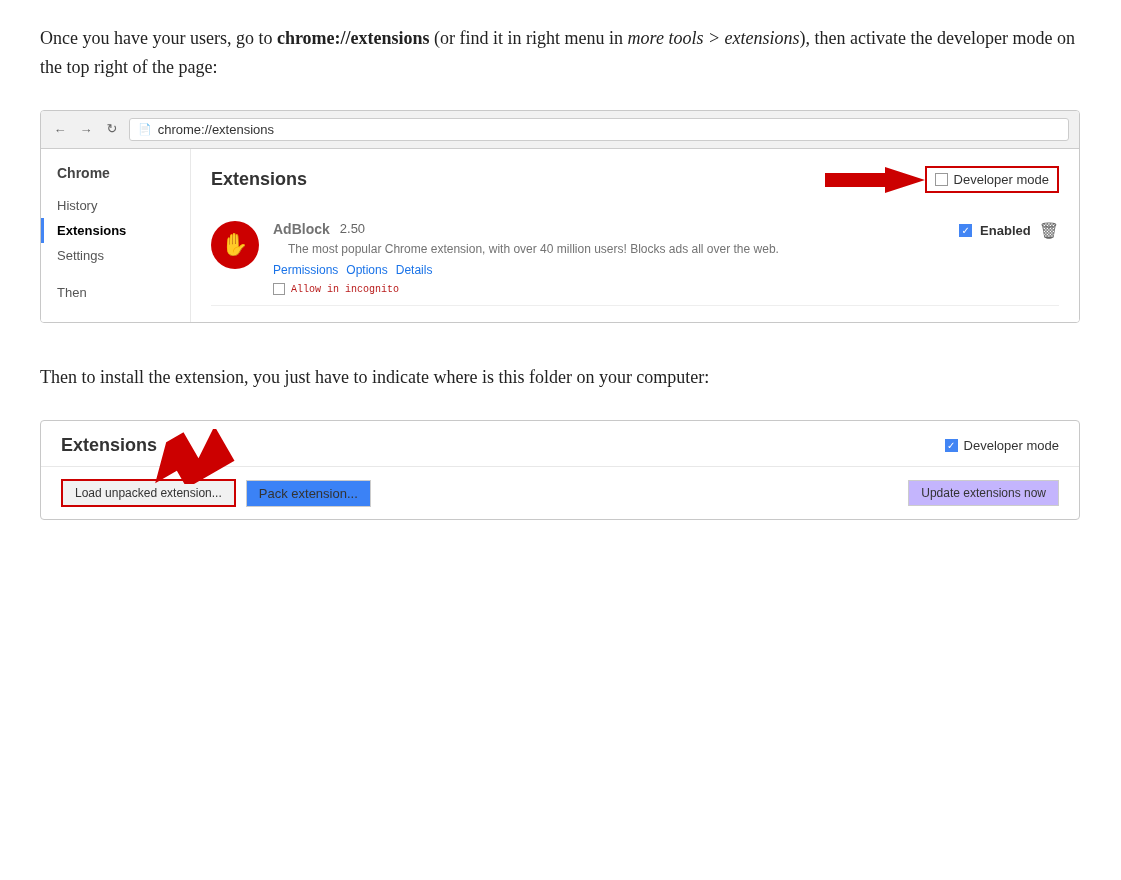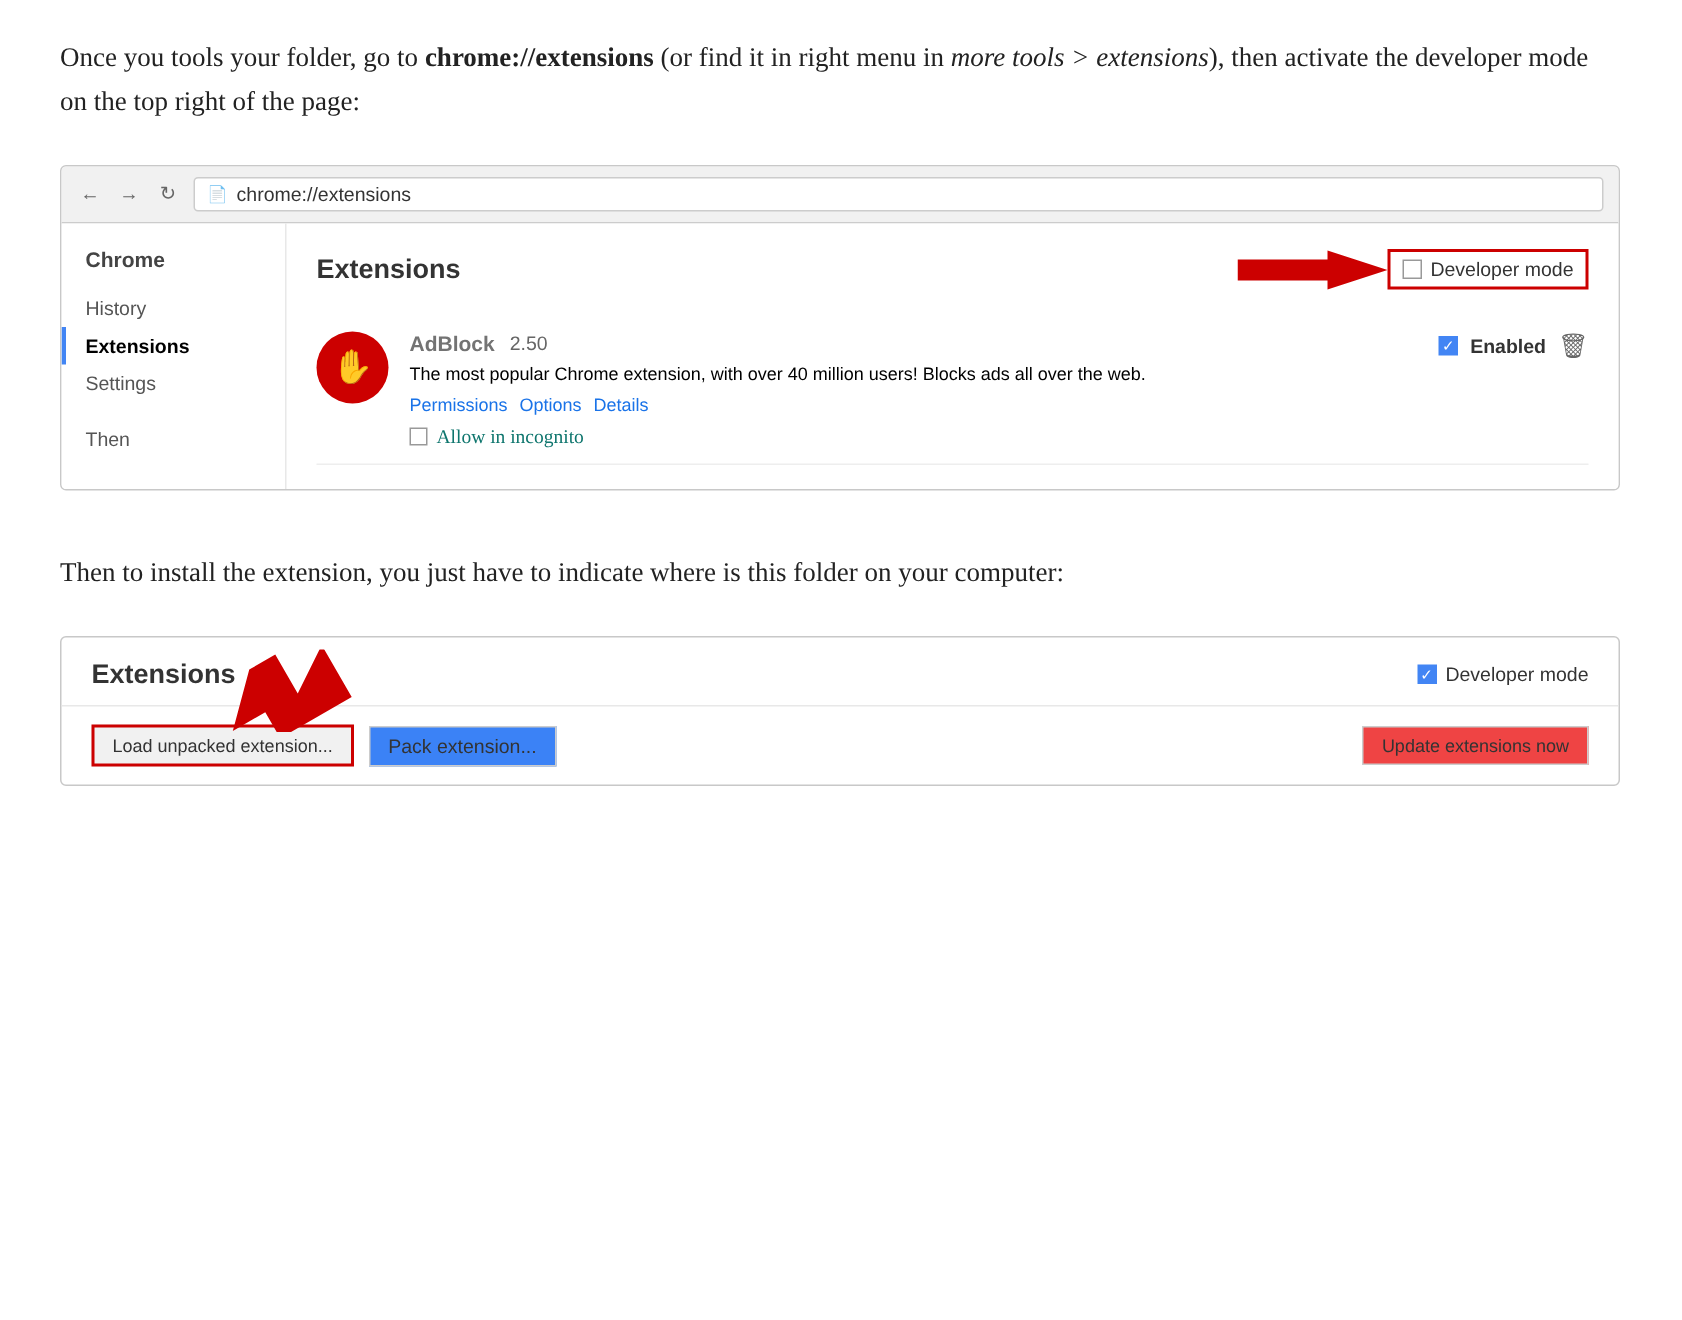--- a/index.html
+++ b/index.html
@@ -214,24 +214,25 @@
 
     .extension-version {
       font-family: Arial, sans-serif;
       font-size: 13px;
       color: #666;
     }
 
     .extension-desc {
       font-family: Arial, sans-serif;
       font-size: 12px;
-      color: #000000;
+      color: #737373;
       line-height: 1.4;
       margin-bottom: 6px;
       max-width: 560px;
+      margin-left: 15px;
     }
 
     .extension-links {
       display: flex;
       gap: 8px;
       margin-bottom: 6px;
     }
 
     .ext-link {
       font-family: Arial, sans-serif;
@@ -248,23 +249,23 @@
     }
 
     .incognito-checkbox {
       width: 12px;
       height: 12px;
       border: 1px solid #999;
       background: #fff;
     }
 
     .incognito-label {
-      font-family: Liberation Serif, serif;
-      font-size: 13px;
-      color: #0f766e;
+      font-family: Liberation Mono, monospace;
+      font-size: 10px;
+      color: #b91c1c;
     }
 
     .enabled-area {
       display: flex;
       align-items: center;
       gap: 8px;
       flex-shrink: 0;
     }
 
     .enabled-checkbox {
@@ -376,21 +377,21 @@
       background: #3b82f6;
       border: 1px solid #ccc;
       padding: 5px 12px;
       cursor: pointer;
       color: #333;
     }
 
     .update-btn {
       font-family: Arial, sans-serif;
       font-size: 12px;
-      background: #ef4444;
+      background: #c4b5fd;
       border: 1px solid #ccc;
       padding: 5px 12px;
       cursor: pointer;
       color: #333;
     }
 
     
     .arrow-wrapper {
       position: relative;
       display: flex;
@@ -404,21 +405,21 @@
       display: flex;
       align-items: center;
       gap: 6px;
     }
 
   </style>
 </head>
 <body>
 
 <p class="intro-text">
-  <span>Once you tools your folder, go to </span><strong>chrome://extensions</strong><span> (or find it in right menu in </span><em>more tools &gt; extensions</em><span>), then activate the developer mode on the top right of the page:</span>
+  <span>Once you have your users, go to </span><strong>chrome://extensions</strong><span> (or find it in right menu in </span><em>more tools &gt; extensions</em><span>), then activate the developer mode on the top right of the page:</span>
 </p>
 
 <div class="browser-mock">
 
   <div class="browser-toolbar">
     <div class="nav-btn">←</div>
     <div class="nav-btn">→</div>
     <div class="nav-btn refresh-btn">↻</div>
     <div class="address-bar">
       <span class="page-icon">📄</span>

